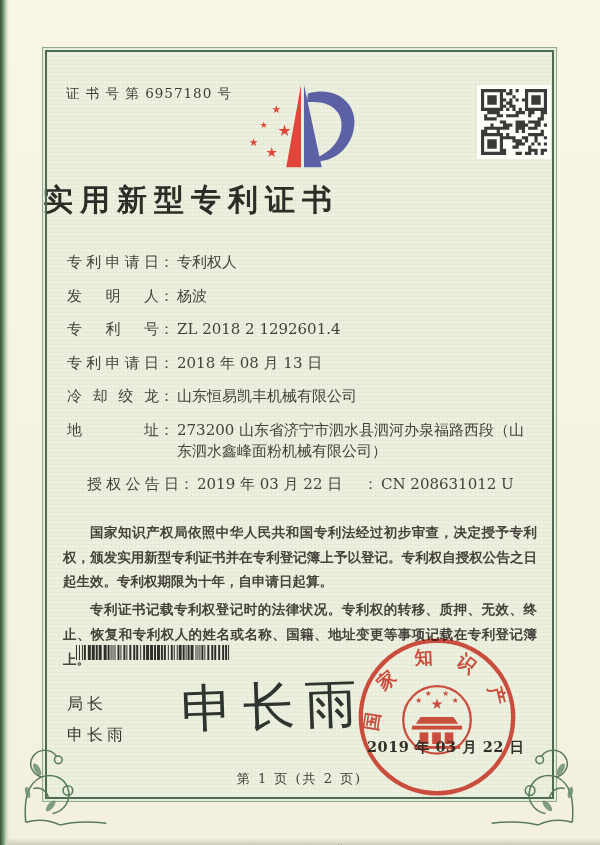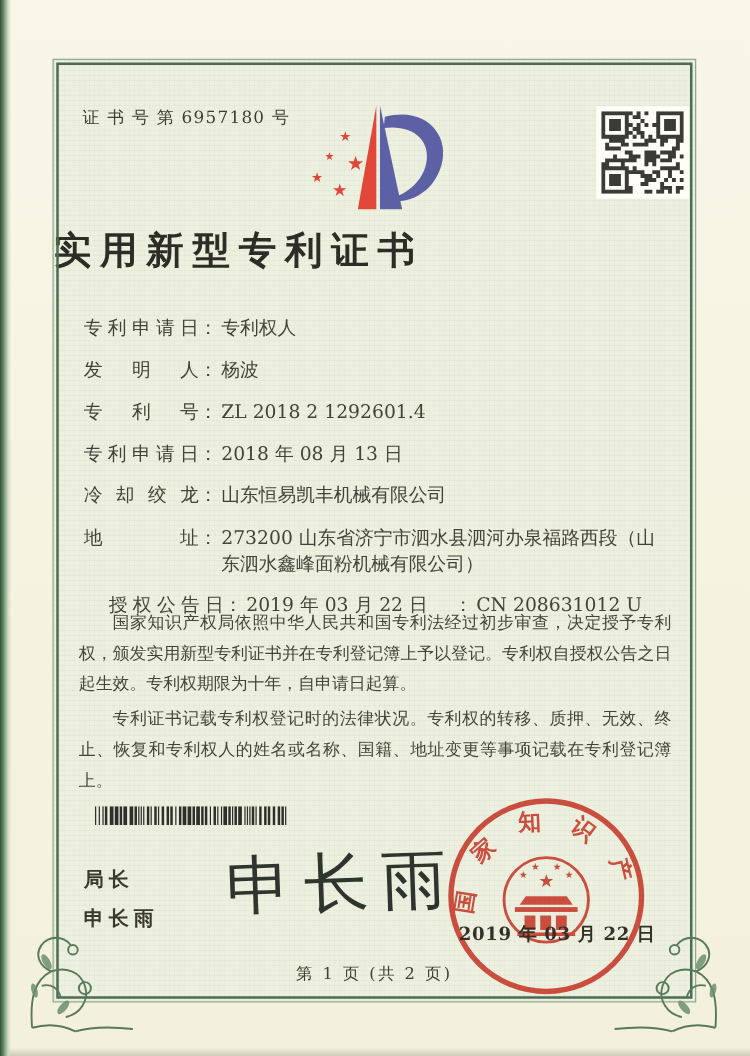--- a/index.html
+++ b/index.html
@@ -33,25 +33,25 @@
   .fields{position:absolute;left:24px;top:204px;width:471px;color:#44423a;font-size:15px;}
   .field-row{display:flex;line-height:21px;margin-bottom:12.5px;}
   .lbl{flex:0 0 92px;display:inline-block;text-align:justify;text-align-last:justify;}
   .colon{flex:0 0 auto;}
   .val{flex:1 1 auto;margin-left:3px;}
   .grant-row{display:flex;}
   .grant-left{display:flex;flex:0 0 276px;margin-left:20px;}
   .grant-right{display:flex;flex:1 1 auto;}
   .lbl2{flex:0 0 auto;letter-spacing:1px;}
   
-  .body-text{position:absolute;left:20px;top:438px;width:474px;color:#45433b;}
+  .body-text{position:absolute;left:20px;top:472px;width:474px;color:#45433b;font-weight:bold;}
   .body-text p{margin:0 0 3px 0;font-size:13.5px;line-height:1.83;text-align:justify;text-indent:2em;}
   
   .barcode{position:absolute;left:33px;top:597px;width:158px;height:15px;}
-  .director{position:absolute;left:24px;top:640px;font-size:16px;line-height:31px;letter-spacing:4px;color:#3a382f;font-weight:bold;}
+  .director{position:absolute;left:24px;top:640px;font-size:16px;line-height:31px;letter-spacing:4px;color:#3a382f;}
   .signature{position:absolute;left:138px;top:624px;font-size:52px;letter-spacing:10px;
     color:#2d352e;transform:rotate(-2deg);font-weight:400;white-space:nowrap;}
   .seal{position:absolute;left:312px;top:587px;width:164px;height:164px;mix-blend-mode:multiply;opacity:.93;}
   .seal svg{width:100%;height:100%;display:block;}
   .seal-date{position:absolute;left:324px;top:690px;font-size:14.5px;font-weight:600;
     color:#33302a;letter-spacing:.5px;white-space:nowrap;z-index:4;}
   .page-footer{position:absolute;left:0;bottom:13px;width:100%;text-align:center;
     font-size:13px;letter-spacing:2px;color:#3e3c34;}
   .back-note{position:absolute;left:42px;top:807px;width:513px;text-align:center;
     font-size:13.5px;letter-spacing:4px;color:#45433b;margin-top:36px;}

